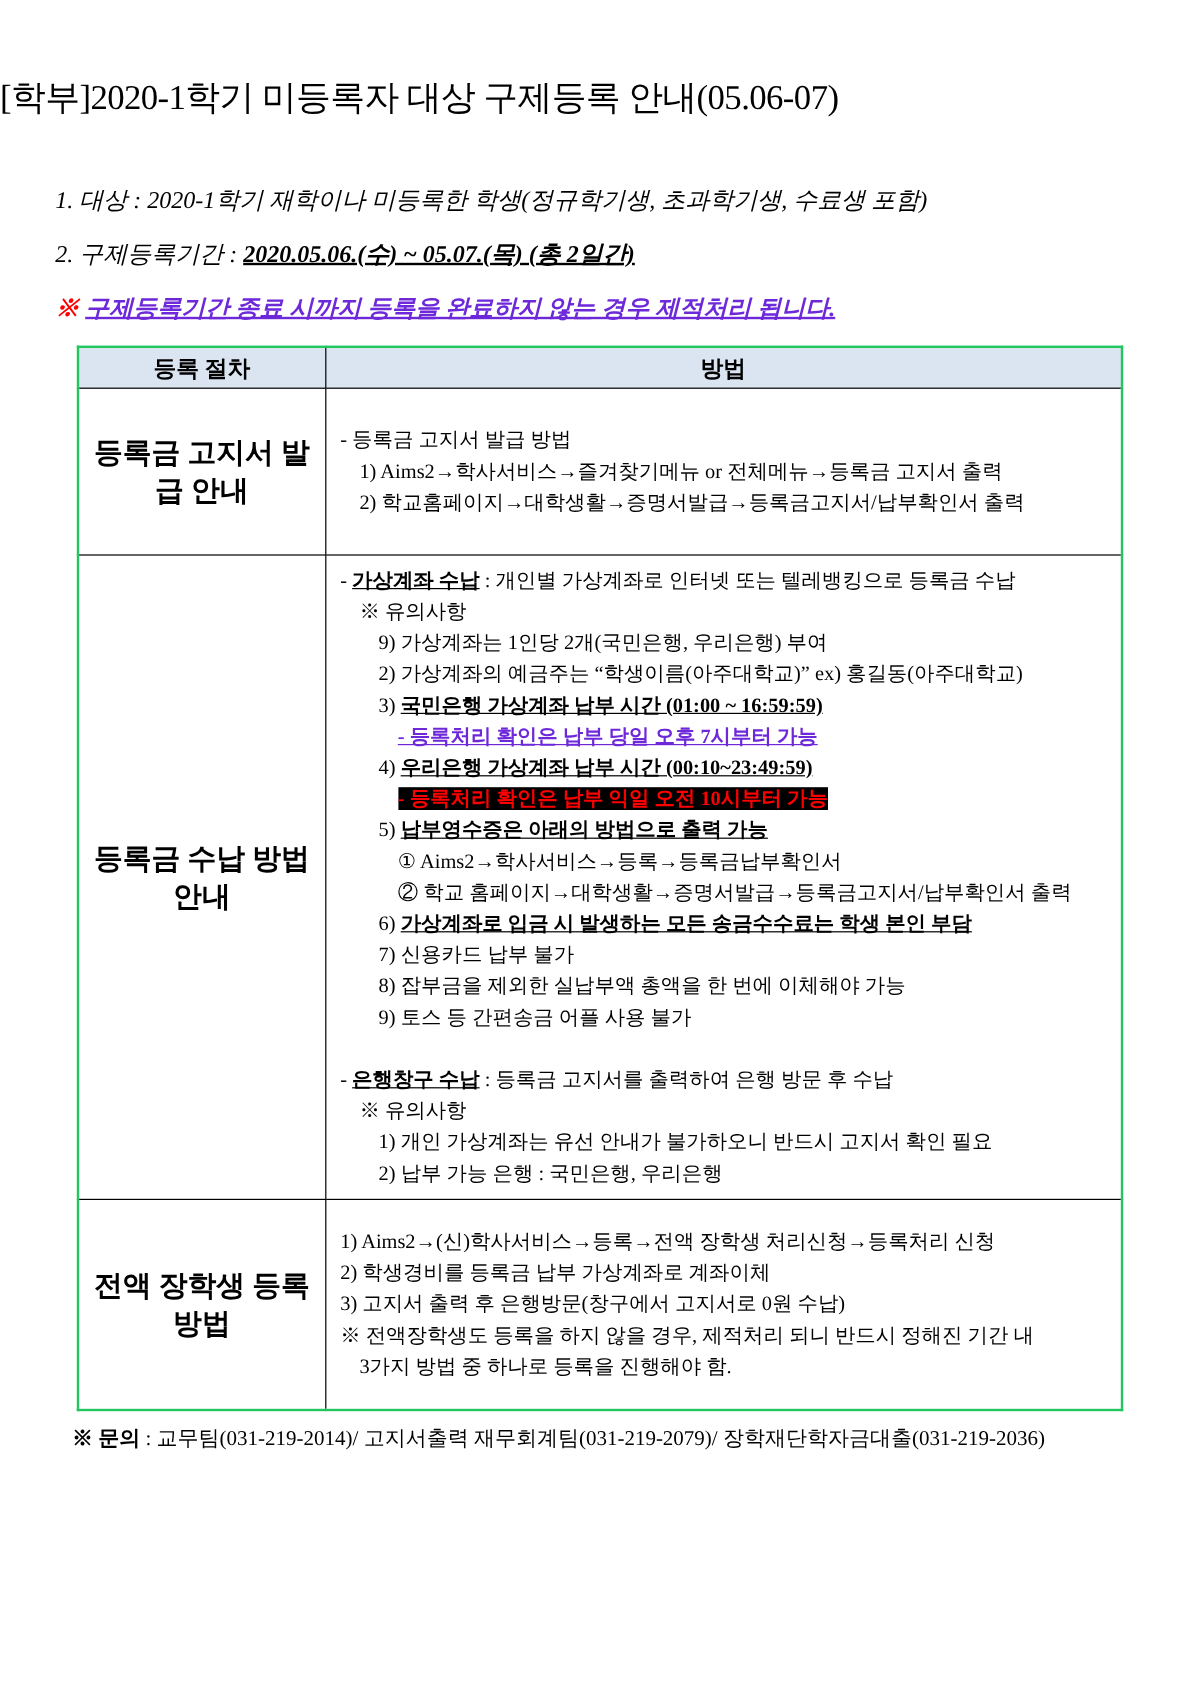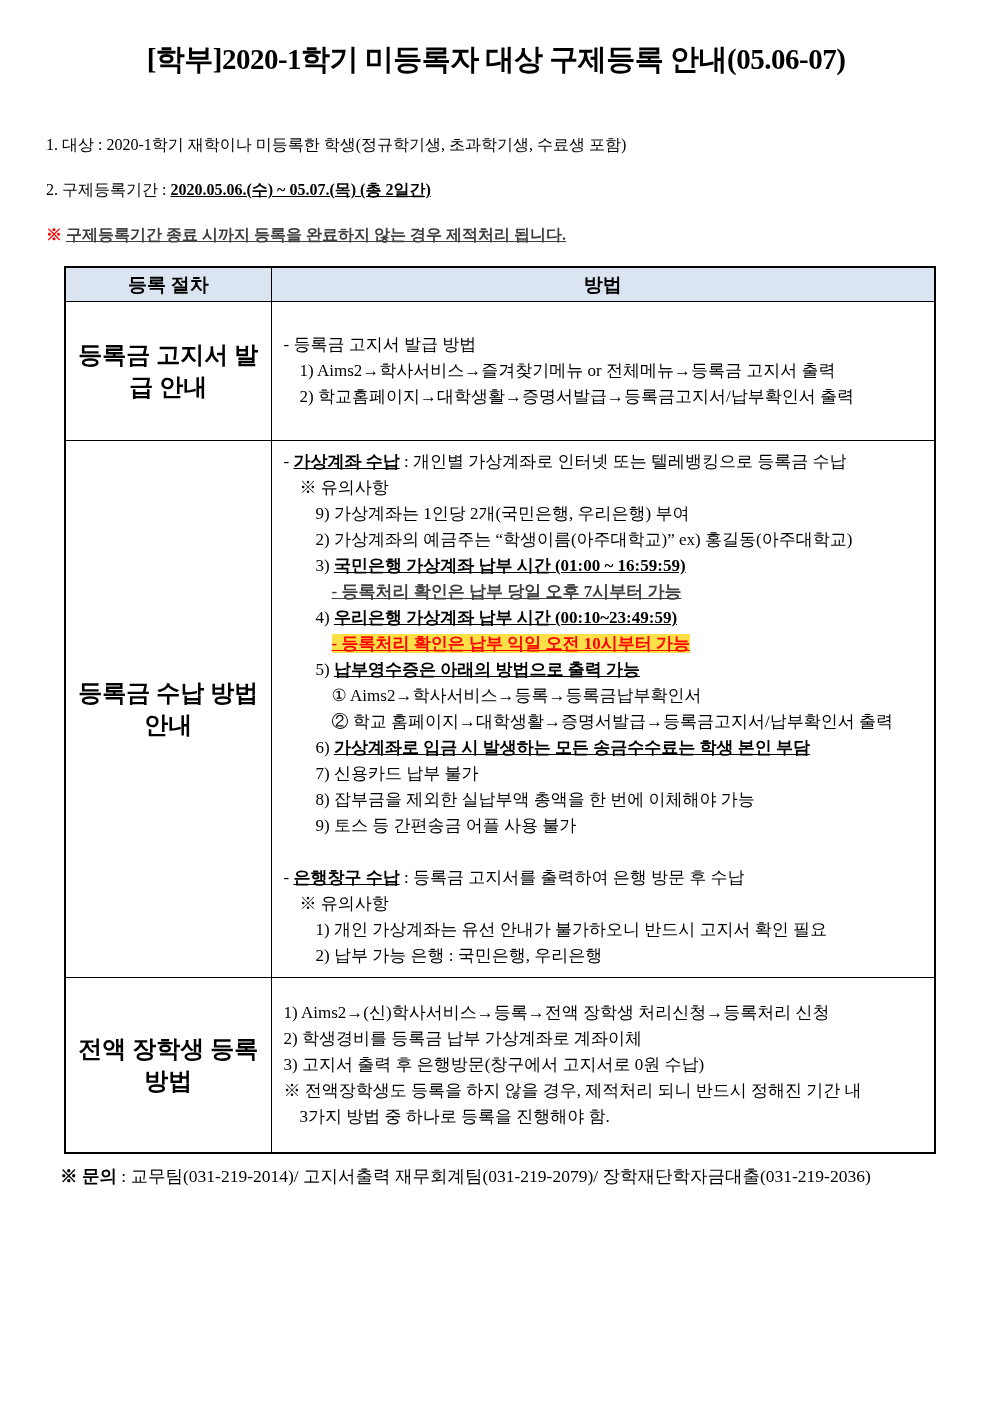--- a/index.html
+++ b/index.html
@@ -4,42 +4,42 @@
 <style>
   html,body{margin:0;padding:0;background:#ffffff;}
   .page{
     position:relative;
     width:992px;height:1403px;
     background:#ffffff;color:#000000;
     font-family:"Liberation Serif","DejaVu Serif",serif;
     overflow:hidden;
   }
   .doc-title{
-    padding-top:40px;
-    text-align:center;
+    padding-top:62px;
+    text-align:left;
     font-size:29px;
-    font-weight:bold;
+    font-weight:normal;
     letter-spacing:-0.5px;
   }
-  .intro{margin:50px 28px 16px 46px;font-size:16px;}
+  .intro{margin:50px 28px 16px 46px;font-size:20px;font-style:italic;}
   .intro .line{line-height:30px;margin-bottom:15px;white-space:nowrap;}
 
   
   .s-b{font-weight:bold;margin-top:32px;}
   .s-bu{font-weight:bold;text-decoration:underline;}
   .s-r{color:#ff0000;font-weight:bold;}
-  .s-ru{color:#404040;font-weight:bold;text-decoration:underline;}
-  .s-rhu{color:#ff0000;font-weight:bold;text-decoration:underline;background:#fde047;}
+  .s-ru{color:#6d28d9;font-weight:bold;text-decoration:underline;}
+  .s-rhu{color:#ff0000;font-weight:bold;background:#000000;}
 
   .reg-table{
     margin:14px 0 0 64px;
     width:872px;
     border-collapse:collapse;
     table-layout:fixed;
-    border:2px solid #000000;
+    border:2px solid #22c55e;
     font-size:17px;
   }
   .reg-table col.c1{width:206px;}
   .reg-table th,.reg-table td{border:1px solid #000;}
   .reg-table th{
     background:#dbe5f1;
     font-weight:bold;
     font-size:19px;
     height:33px;
     text-align:center;

